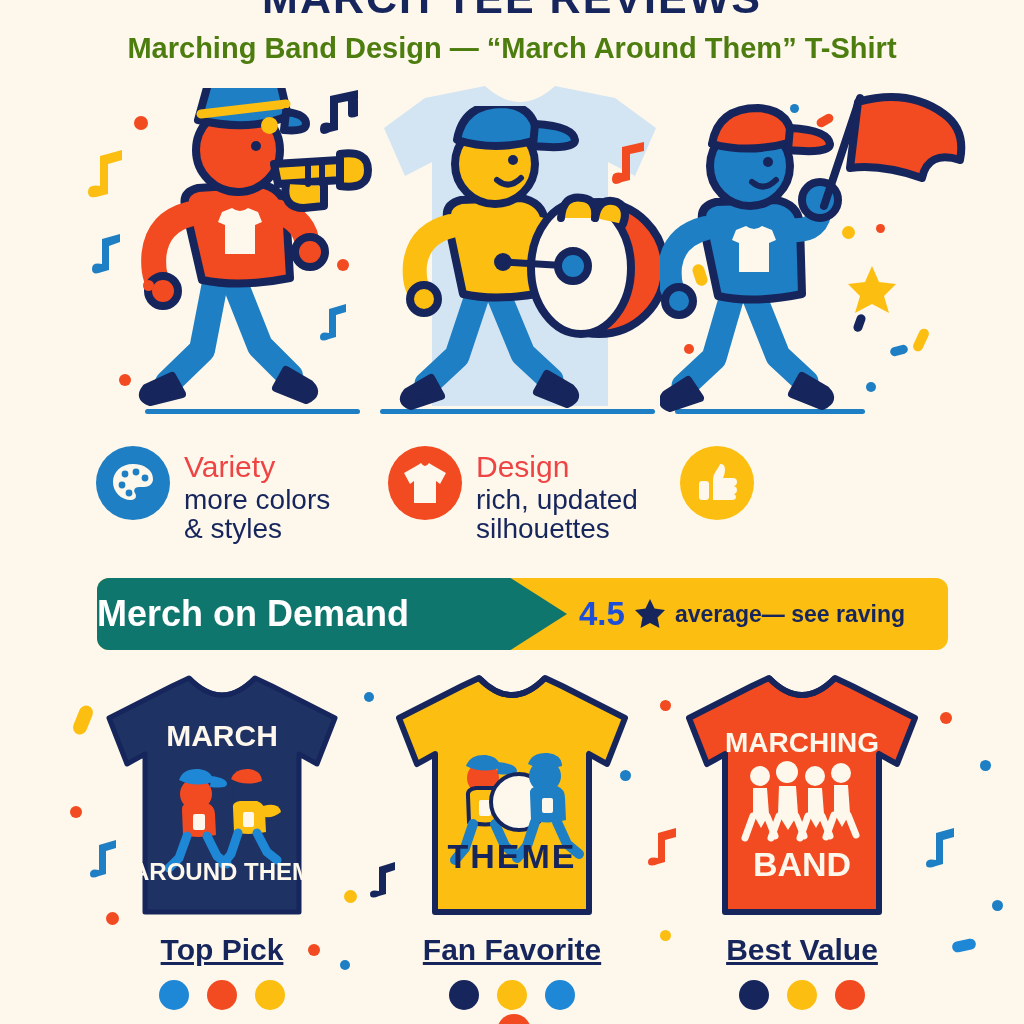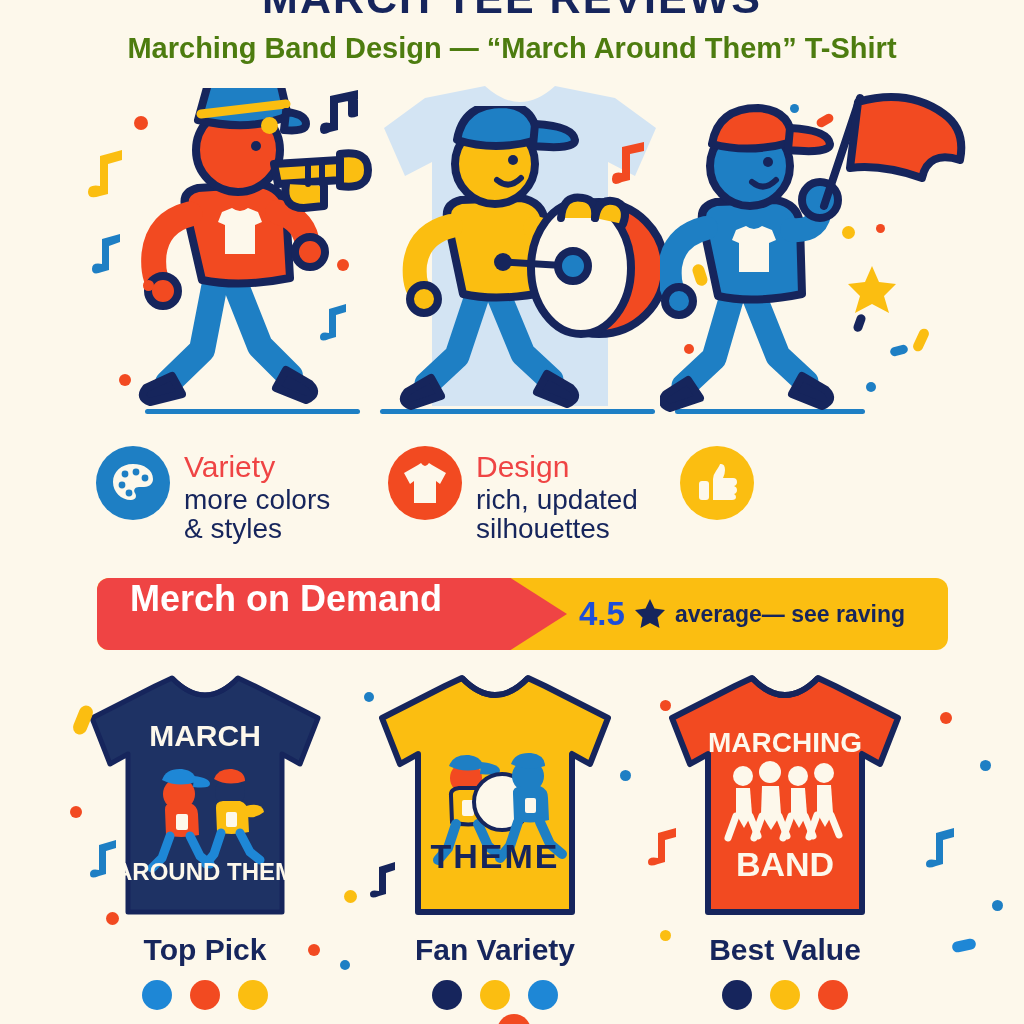--- a/index.html
+++ b/index.html
@@ -117,23 +117,23 @@
     width: 851px;
     height: 72px;
     border-radius: 12px;
     overflow: hidden;
     display: flex;
     background: #FBBE11;
   }
   #banner-left {
     position: relative;
     width: 470px;
-    background: #ef4444;
-    display: flex;
-    padding-left: 33px;
+    background: #0f766e;
+    display: flex;
+    align-items: center;
     box-sizing: border-box;
     clip-path: polygon(0 0, 88% 0, 100% 50%, 88% 100%, 0 100%);
   }
   #banner-title {
     font-size: 36px;
     font-weight: bold;
     color: #FFFFFF;
     white-space: nowrap;
   }
   #banner-right {
@@ -155,21 +155,22 @@
     white-space: nowrap;
   }
 
   
   #products {
     position: absolute;
     top: 672px;
     left: 60px;
     width: 904px;
     display: flex;
-    justify-content: flex-start;
+    justify-content: center;
+    text-decoration: underline;
   }
   .product {
     width: 290px;
     text-align: center;
   }
   .prod-art {
     height: 258px;
     position: relative;
   }
   .prod-label {
@@ -455,21 +456,21 @@
             <circle cx="178" cy="104" r="16" fill="#1E7FC4"></circle>
             <path d="M161 92 Q165 80 181 81 Q195 83 195 94 Q177 100 161 92 Z" fill="#1E7FC4"></path>
             <path d="M163 122 Q162 115 171 114 L190 114 Q198 117 198 126 L199 148 Q179 153 164 148 Z" fill="#1E7FC4"></path>
             <rect x="175" y="126" width="11" height="15" rx="2" fill="#FDF8EB"></rect>
             <path d="M168 150 L160 174 L150 186" stroke="#1E7FC4" stroke-width="10" fill="none" stroke-linecap="round"></path>
             <path d="M190 150 L200 172 L212 182" stroke="#1E7FC4" stroke-width="10" fill="none" stroke-linecap="round"></path>
           </g>
           <text x="145" y="196" text-anchor="middle" fill="#16255C" font-family="Liberation Sans, sans-serif" font-size="34" font-weight="bold" letter-spacing="2">THEME</text>
         </svg>
       </div>
-      <div class="prod-label">Fan Variety</div>
+      <div class="prod-label">Fan Favorite</div>
       <div class="swatches">
         <div class="swatch" style="background:#16255C;"></div>
         <div class="swatch" style="background:#FBBE11;"></div>
         <div class="swatch" style="background:#1E87D6;"></div>
       </div>
     </div>
 
     <div class="product">
       <div class="prod-art">
         <svg width="290" height="258" viewBox="0 0 290 258">

